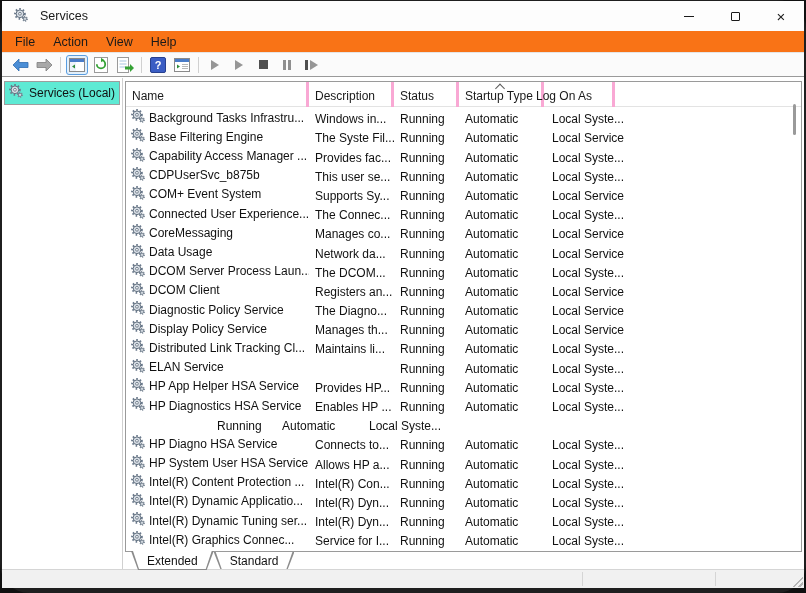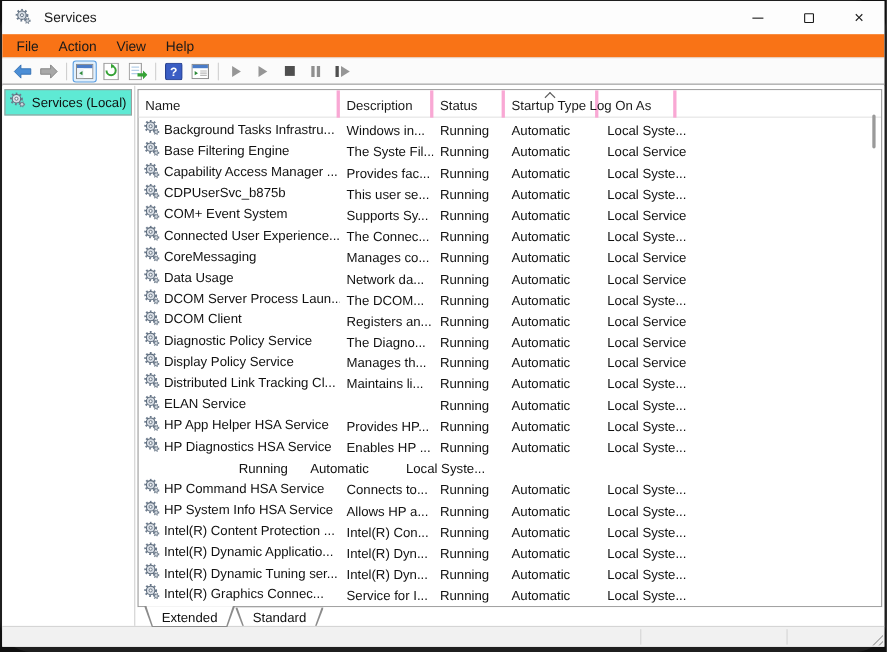--- a/index.html
+++ b/index.html
@@ -543,40 +543,40 @@
     <div class="cell c-name">
                   <span class="gear-slot">
   <svg class="gear" width="14" height="14" viewBox="0 0 16 16">
     <circle cx="6.8" cy="6.6" r="5.6" fill="none" stroke="#6b7a8d" stroke-width="2.2" stroke-dasharray="1.8 2.35"></circle>
     <circle cx="6.8" cy="6.6" r="4.4" fill="#d8dee6" stroke="#5d6b7a" stroke-width="1.1"></circle>
     <circle cx="6.8" cy="6.6" r="1.6" fill="#f6f8fa" stroke="#5d6b7a" stroke-width="0.9"></circle>
     <circle cx="12.6" cy="12.4" r="2.6" fill="none" stroke="#7d8a99" stroke-width="1.6" stroke-dasharray="1.1 1.4"></circle>
     <circle cx="12.6" cy="12.4" r="1.9" fill="#cfd6de" stroke="#5d6b7a" stroke-width="0.8"></circle>
   </svg>
 </span>
-                  <span>HP Command HSA Service</span>
+                  <span>HP Diagno HSA Service</span>
                 </div>
     <div class="cell c-desc">Connects to...</div>
     <div class="cell c-status">Running</div>
     <div class="cell c-startup">Automatic</div>
     <div class="cell c-logon">Local Syste...</div>
   </div>
 
   <div class="svc-row">
     <div class="cell c-name">
                   <span class="gear-slot">
   <svg class="gear" width="14" height="14" viewBox="0 0 16 16">
     <circle cx="6.8" cy="6.6" r="5.6" fill="none" stroke="#6b7a8d" stroke-width="2.2" stroke-dasharray="1.8 2.35"></circle>
     <circle cx="6.8" cy="6.6" r="4.4" fill="#d8dee6" stroke="#5d6b7a" stroke-width="1.1"></circle>
     <circle cx="6.8" cy="6.6" r="1.6" fill="#f6f8fa" stroke="#5d6b7a" stroke-width="0.9"></circle>
     <circle cx="12.6" cy="12.4" r="2.6" fill="none" stroke="#7d8a99" stroke-width="1.6" stroke-dasharray="1.1 1.4"></circle>
     <circle cx="12.6" cy="12.4" r="1.9" fill="#cfd6de" stroke="#5d6b7a" stroke-width="0.8"></circle>
   </svg>
 </span>
-                  <span>HP System Info HSA Service</span>
+                  <span>HP System User HSA Service</span>
                 </div>
     <div class="cell c-desc">Allows HP a...</div>
     <div class="cell c-status">Running</div>
     <div class="cell c-startup">Automatic</div>
     <div class="cell c-logon">Local Syste...</div>
   </div>
 
   <div class="svc-row">
     <div class="cell c-name">
                   <span class="gear-slot">

